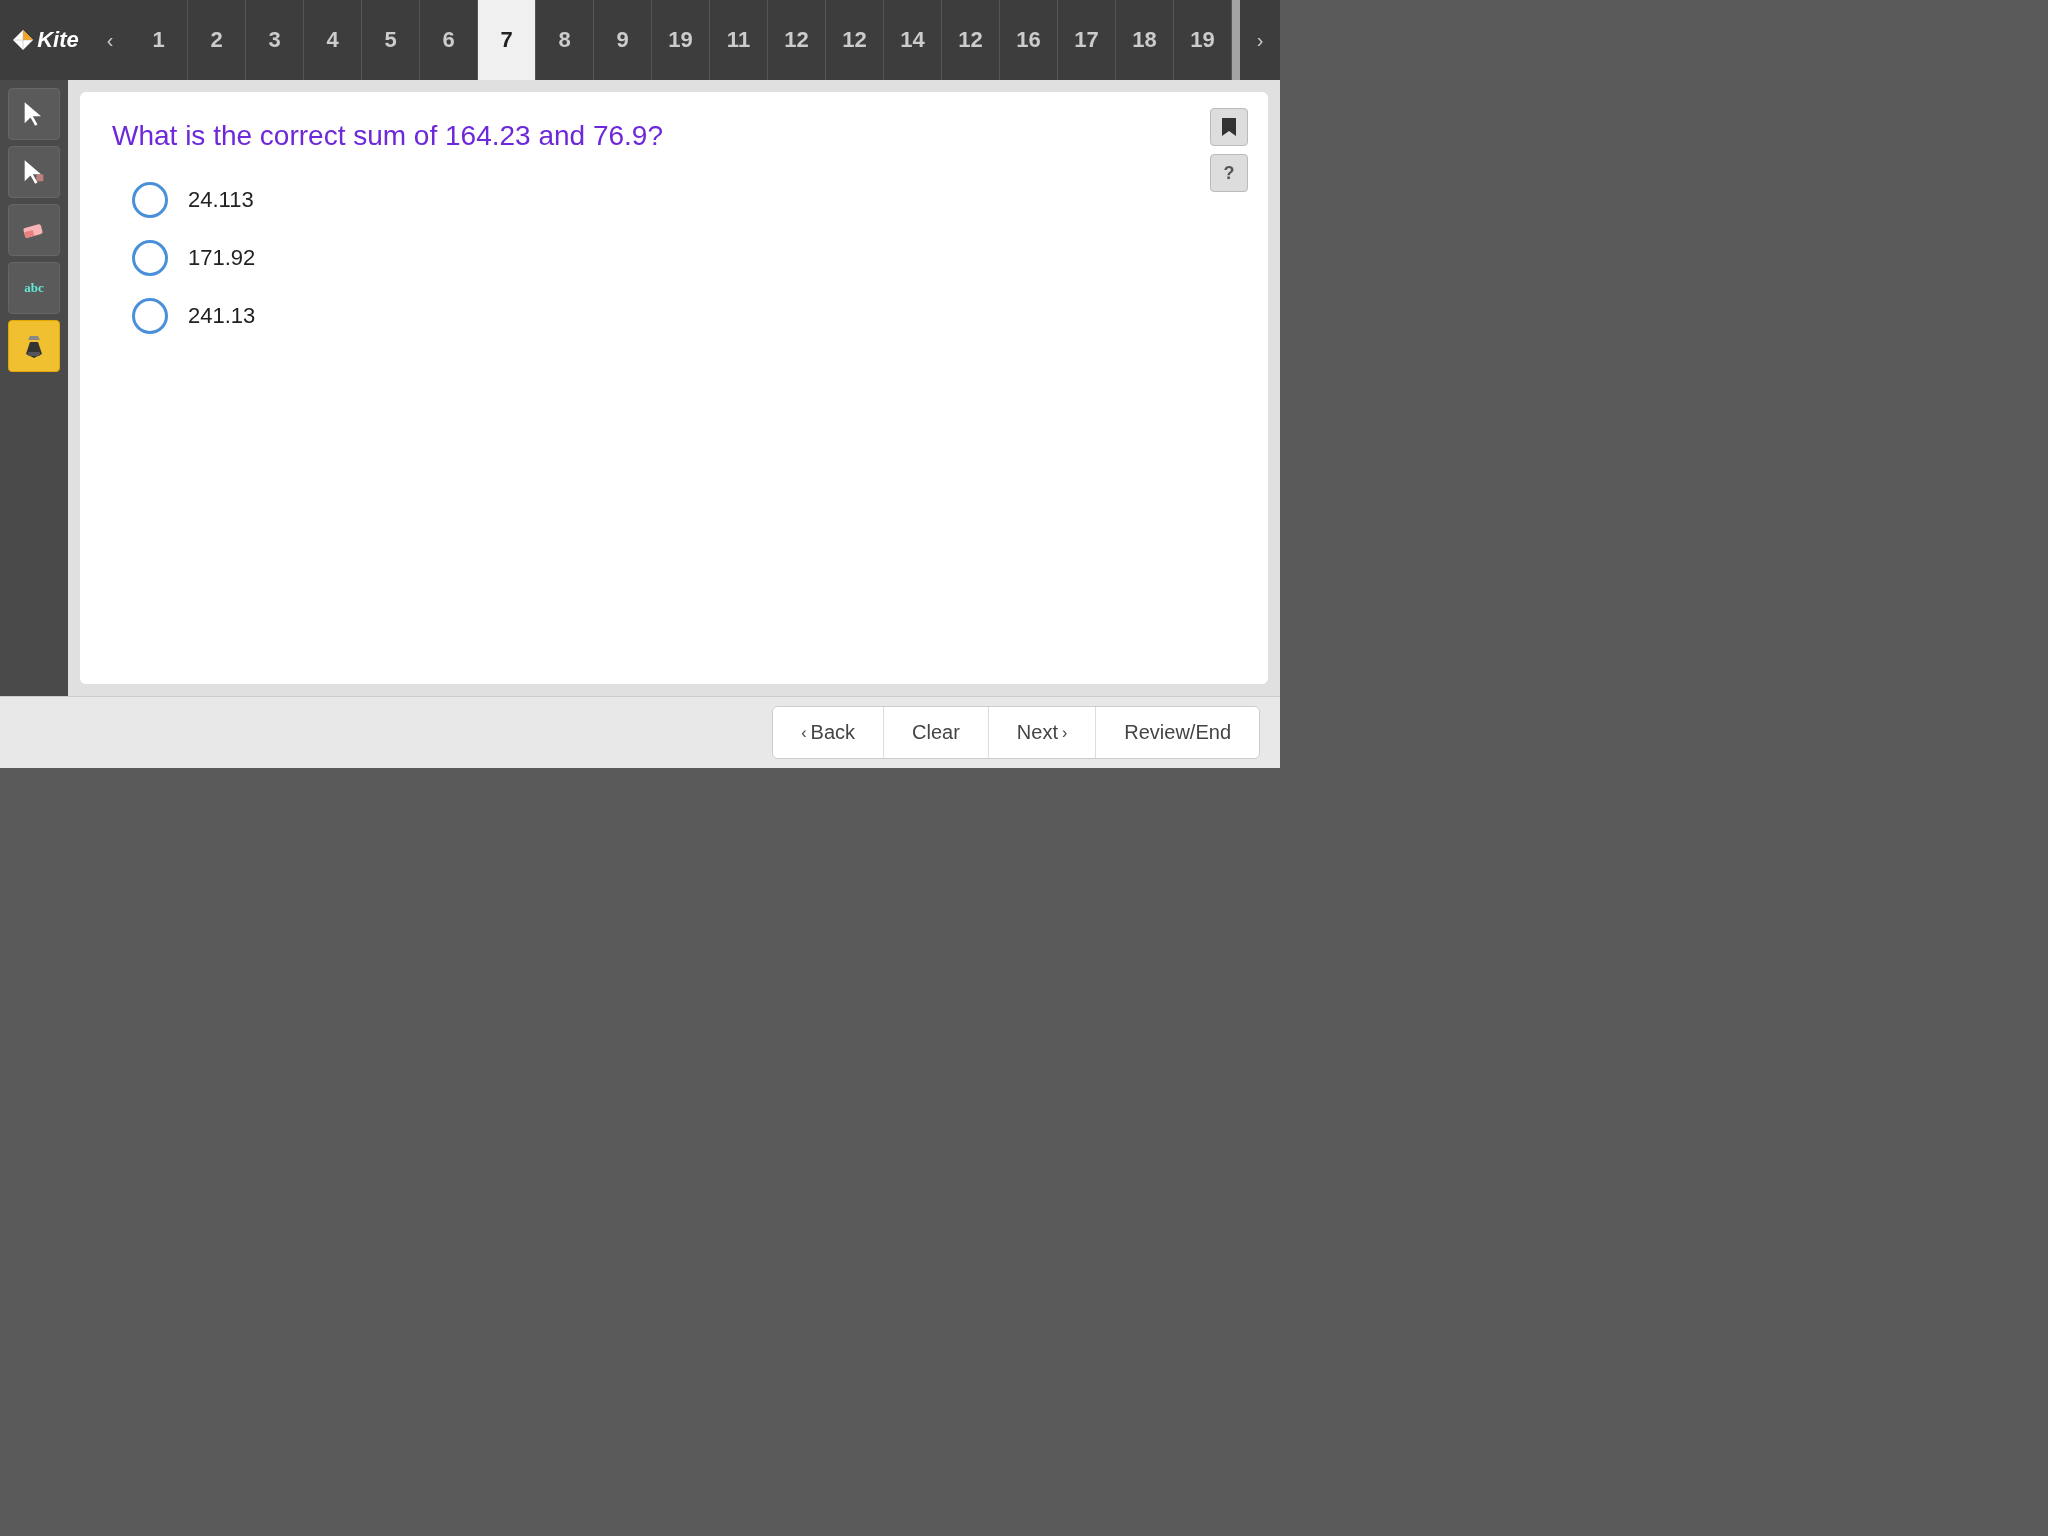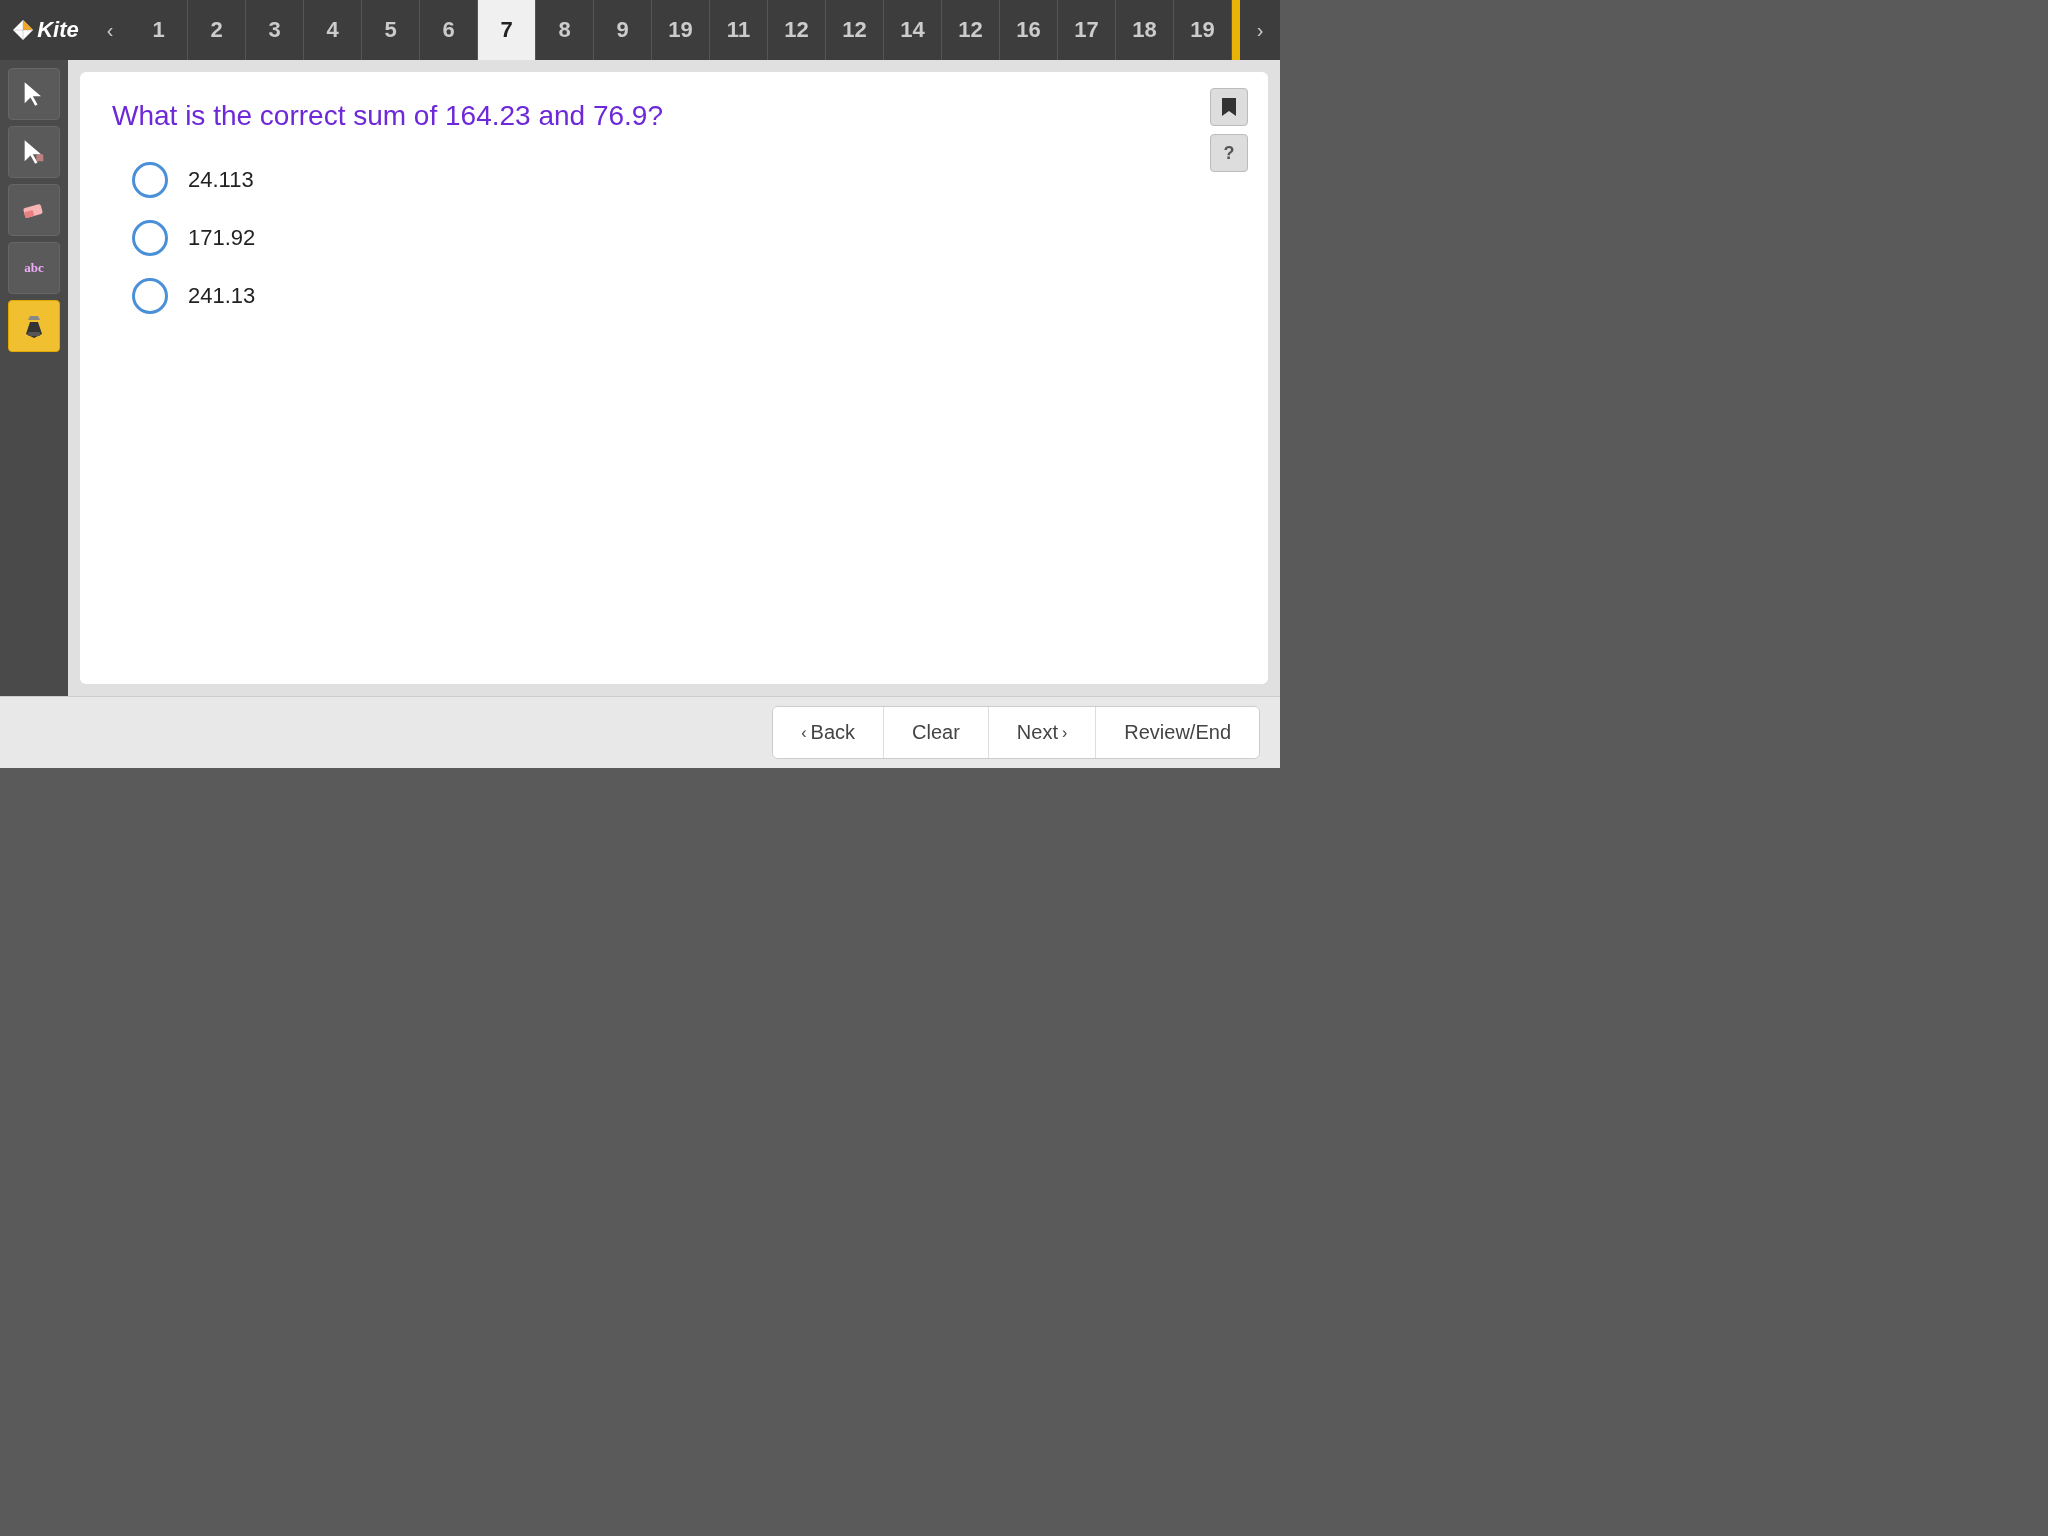--- a/index.html
+++ b/index.html
@@ -10,22 +10,22 @@
       background: #5a5a5a;
       display: flex;
       flex-direction: column;
       overflow: hidden;
     }
 
     
     #top-nav {
       display: flex;
       align-items: stretch;
-      background: #eab308;
-      height: 60px;
+      background: #a3a3a3;
+      height: 80px;
       flex-shrink: 0;
     }
 
     #logo-area {
       width: 90px;
       background: #3d3d3d;
       display: flex;
       align-items: center;
       justify-content: center;
       flex-shrink: 0;
@@ -337,21 +337,21 @@
     </div>
 
     <div class="tool-btn" title="Eraser">
       <svg viewBox="0 0 28 28">
         <rect x="4" y="10" width="18" height="10" rx="2" fill="#f8b4b4" transform="rotate(-15 13 15)"></rect>
         <rect x="4" y="14" width="9" height="6" rx="1" fill="#e88080" transform="rotate(-15 13 15)"></rect>
       </svg>
     </div>
 
     <div class="tool-btn" title="Text">
-      <span style="color:#f0abfc; font-size:13px; font-weight:bold; font-family:serif;">abc</span>
+      <span style="color:#5eead4; font-size:13px; font-weight:bold; font-family:serif;">abc</span>
     </div>
 
     <div class="tool-btn active" title="Highlight">
       <svg viewBox="0 0 28 28">
         <polygon points="6,22 10,10 18,10 22,22 14,26" fill="#333"></polygon>
         <rect x="8" y="20" width="12" height="4" rx="1" fill="#555"></rect>
         <polygon points="8,8 20,8 18,4 10,4" fill="#888"></polygon>
       </svg>
     </div>
   </div>

